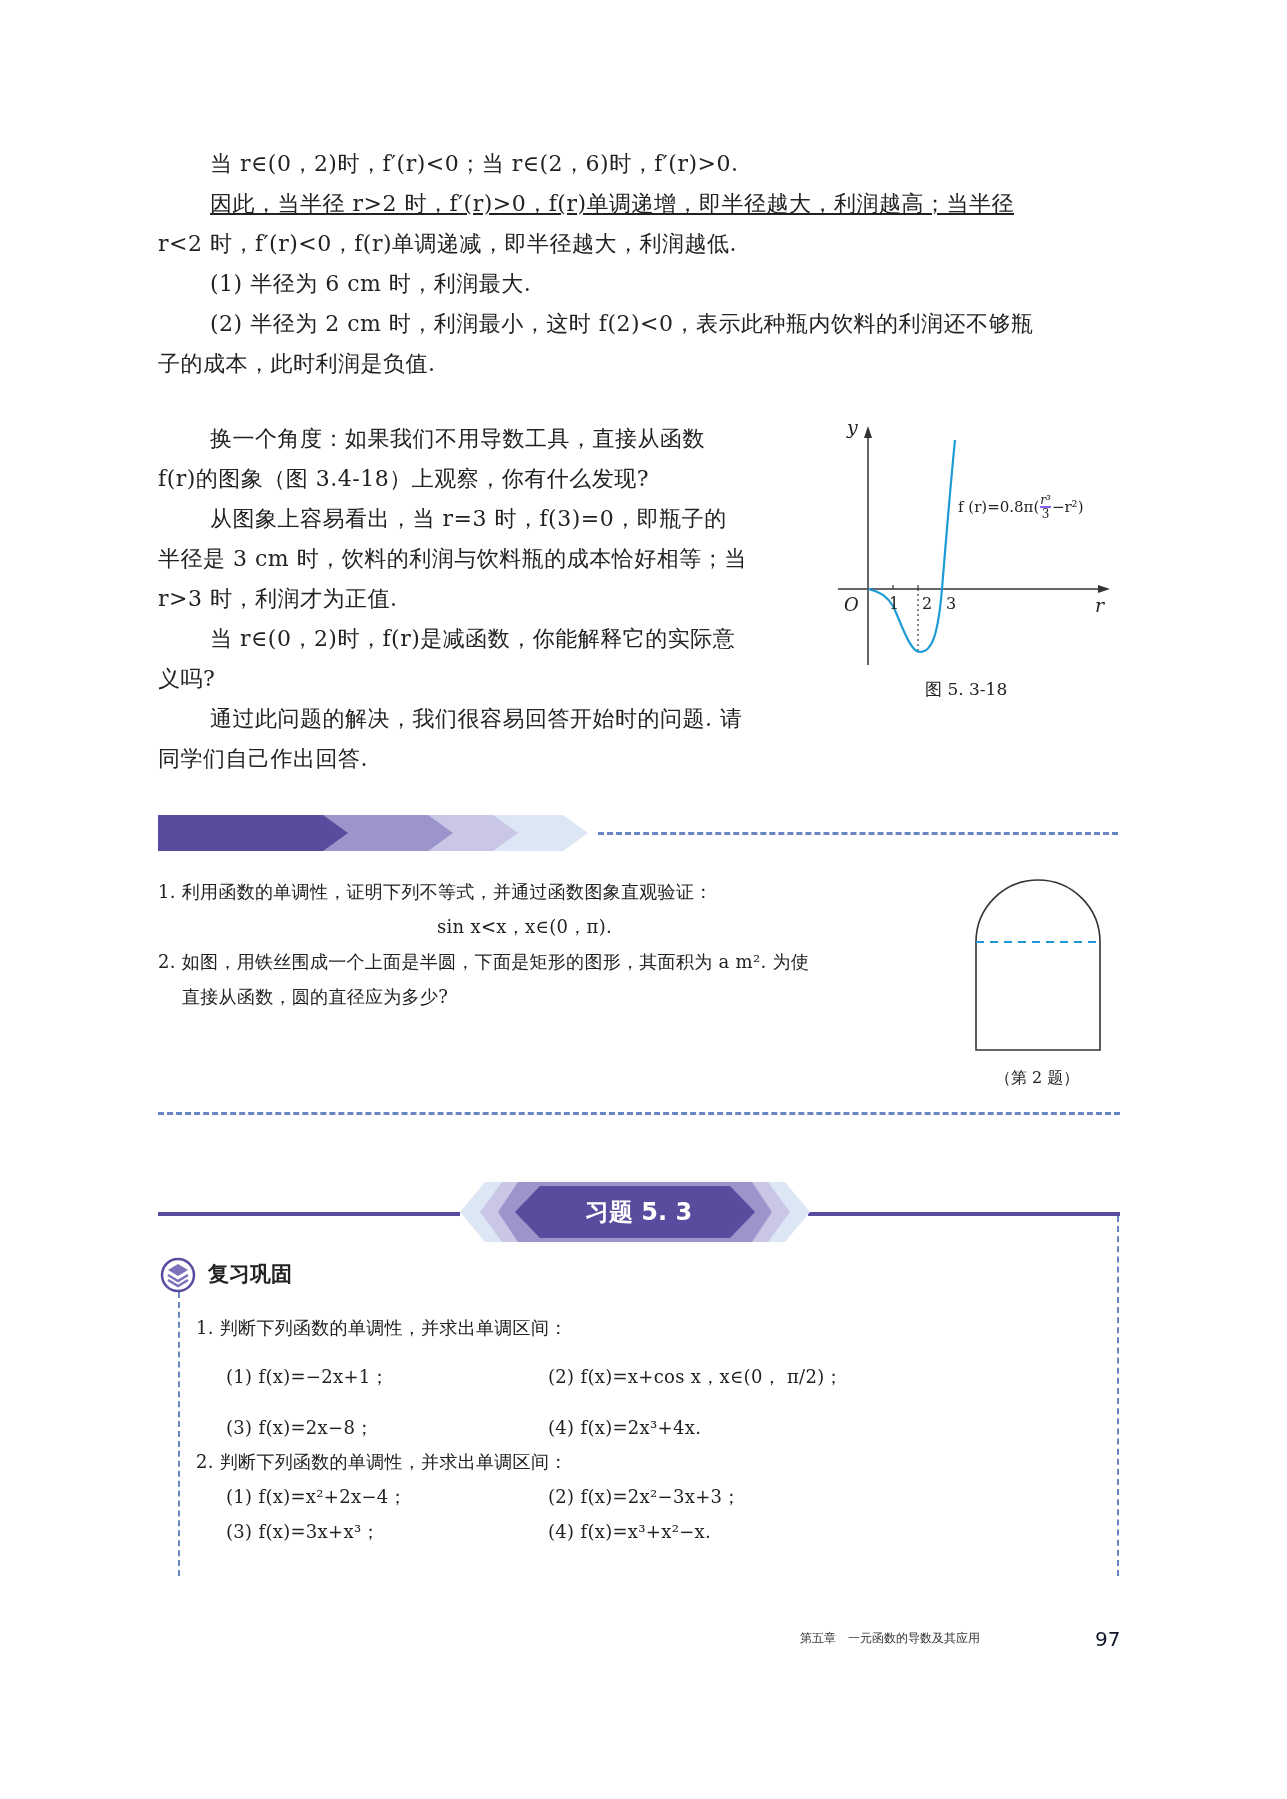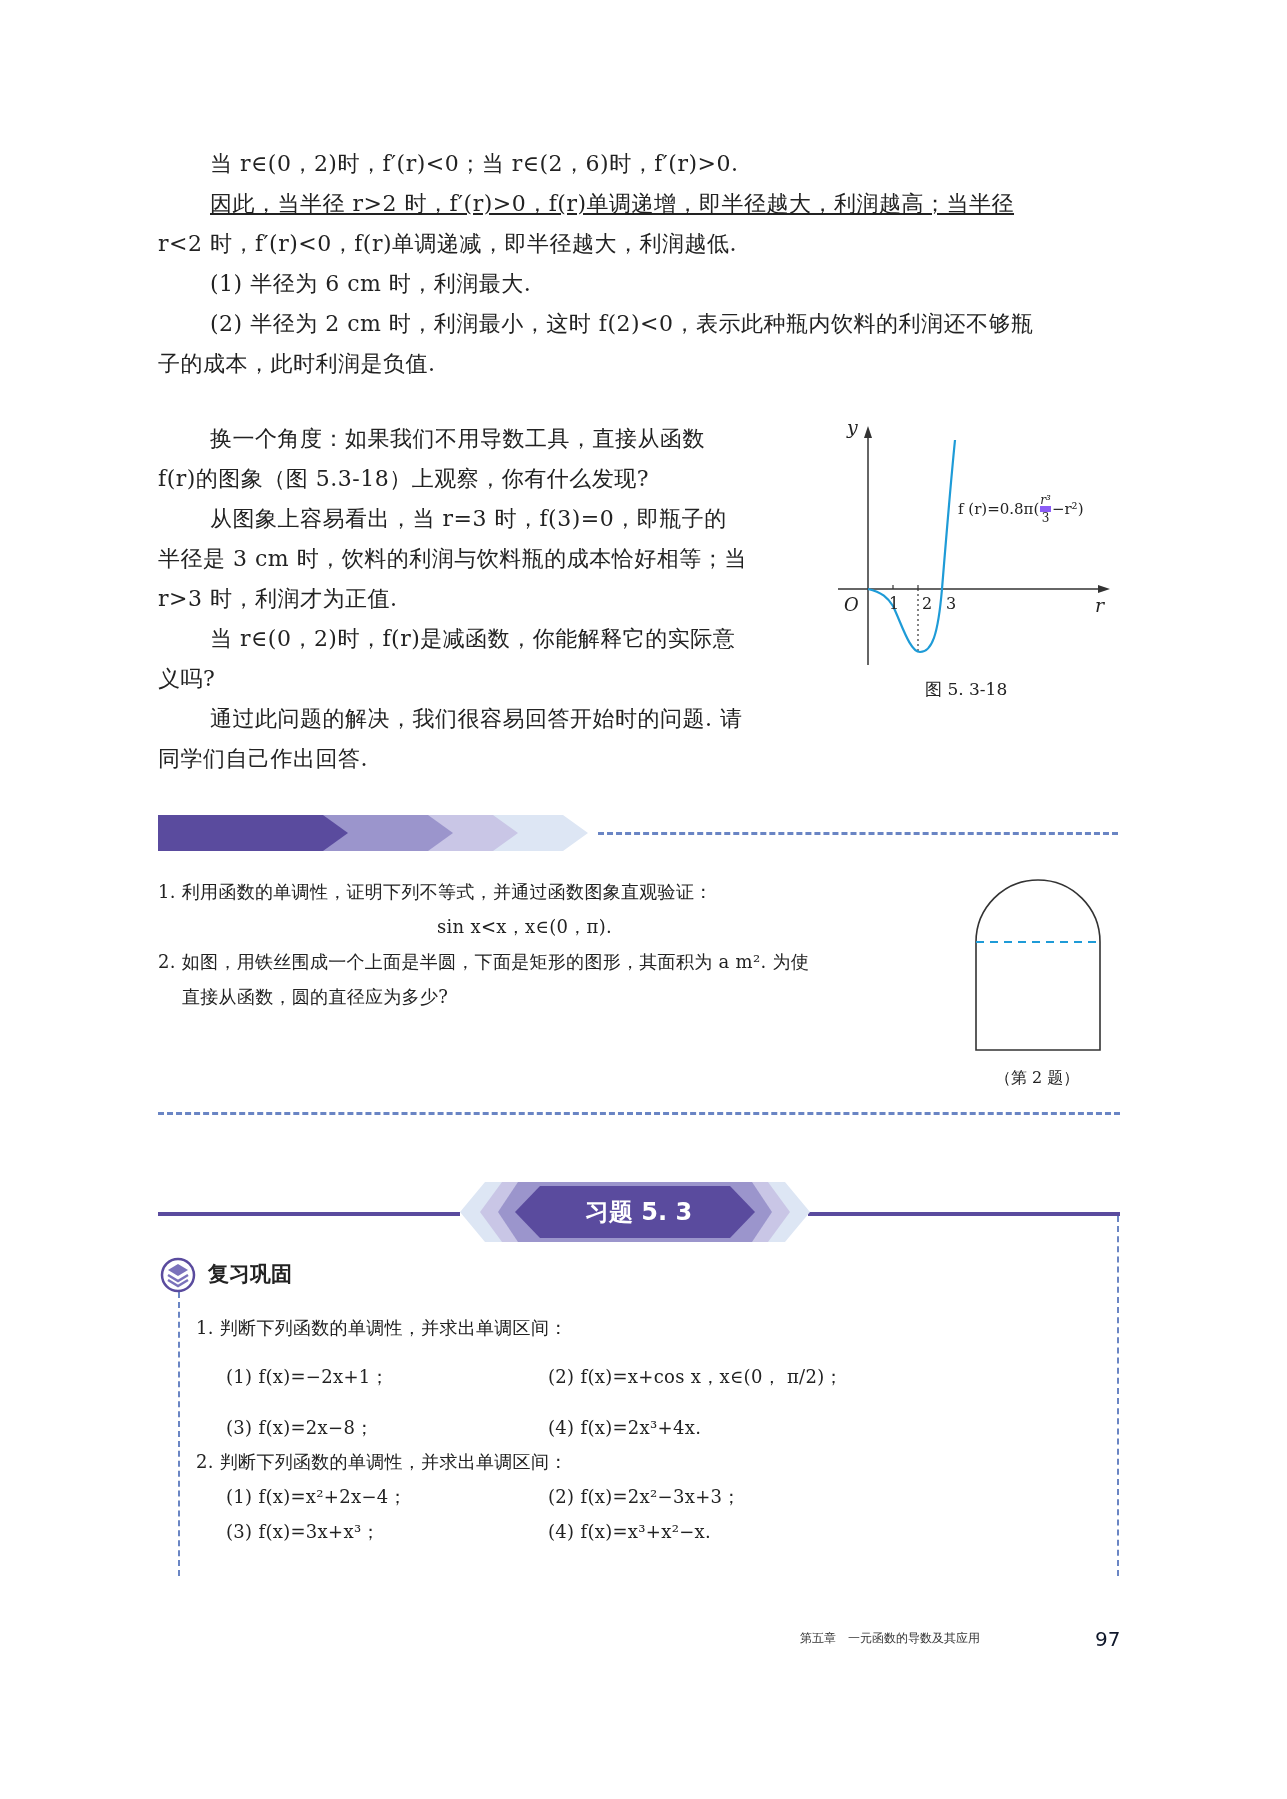--- a/index.html
+++ b/index.html
@@ -20,21 +20,21 @@
   <div class="abs p" style="left:210px;top:145px;">当 r∈(0，2)时，f′(r)&lt;0；当 r∈(2，6)时，f′(r)&gt;0.</div>
   <div class="abs p" style="left:210px;top:185px;text-decoration:underline;">因此，当半径 r&gt;2 时，f′(r)&gt;0，f(r)单调递增，即半径越大，利润越高；当半径</div>
   <div class="abs p" style="left:158px;top:225px;">r&lt;2 时，f′(r)&lt;0，f(r)单调递减，即半径越大，利润越低.</div>
   <div class="abs p" style="left:210px;top:265px;">(1) 半径为 6 cm 时，利润最大.</div>
   <div class="abs p" style="left:210px;top:305px;">(2) 半径为 2 cm 时，利润最小，这时 f(2)&lt;0，表示此种瓶内饮料的利润还不够瓶</div>
   <div class="abs p" style="left:158px;top:345px;">子的成本，此时利润是负值.</div>
 </div>
 
 <div>
   <div class="abs p" style="left:210px;top:420px;">换一个角度：如果我们不用导数工具，直接从函数</div>
-  <div class="abs p" style="left:158px;top:460px;">f(r)的图象（图 5.3-18）上观察，你有什么发现?</div>
+  <div class="abs p" style="left:158px;top:460px;">f(r)的图象（图 3.4-18）上观察，你有什么发现?</div>
   <div class="abs p" style="left:210px;top:500px;">从图象上容易看出，当 r=3 时，f(3)=0，即瓶子的</div>
   <div class="abs p" style="left:158px;top:540px;">半径是 3 cm 时，饮料的利润与饮料瓶的成本恰好相等；当</div>
   <div class="abs p" style="left:158px;top:580px;">r&gt;3 时，利润才为正值.</div>
   <div class="abs p" style="left:210px;top:620px;">当 r∈(0，2)时，f(r)是减函数，你能解释它的实际意</div>
   <div class="abs p" style="left:158px;top:660px;">义吗?</div>
   <div class="abs p" style="left:210px;top:700px;">通过此问题的解决，我们很容易回答开始时的问题. 请</div>
   <div class="abs p" style="left:158px;top:740px;">同学们自己作出回答.</div>
 </div>
 
 <div class="abs" style="left:820px;top:420px;width:300px;height:290px;">
@@ -54,21 +54,21 @@
   </svg>
   <span class="abs" style="left:27px;top:-4px;font-size:19px;font-style:italic;">y</span>
   <span class="abs" style="left:275px;top:174px;font-size:19px;font-style:italic;">r</span>
   <span class="abs" style="left:24px;top:174px;font-size:18px;font-style:italic;">O</span>
   <span class="abs" style="left:69px;top:174px;font-size:16px;">1</span>
   <span class="abs" style="left:102px;top:174px;font-size:16px;">2</span>
   <span class="abs" style="left:126px;top:174px;font-size:16px;">3</span>
   <div class="abs" style="left:138px;top:52px;font-size:15px;white-space:nowrap;display:flex;align-items:center;margin-top:22px;">
     <span>f (r)=0.8π(</span>
     <span style="display:inline-flex;flex-direction:column;align-items:center;font-size:12px;line-height:12px;margin:0 1px;">
-      <span style="border-bottom:6px solid #8b5cf6;font-style:italic;">r³</span>
+      <span style="border-bottom:2px solid #8b5cf6;font-style:italic;">r³</span>
       <span>3</span>
     </span>
     <span>−r²)</span>
   </div>
   <div class="abs" style="left:105px;top:258px;font-size:17px;white-space:nowrap;">图 5. 3-18</div>
 </div>
 
 <div class="abs" style="left:158px;top:815px;width:430px;height:36px;">
   <svg class="abs" style="left:0;top:0" width="430" height="36" viewBox="0 0 430 36">
     <polygon points="285,0 405,0 430,18 405,36 285,36 305,18" fill="#dde6f4"></polygon>

